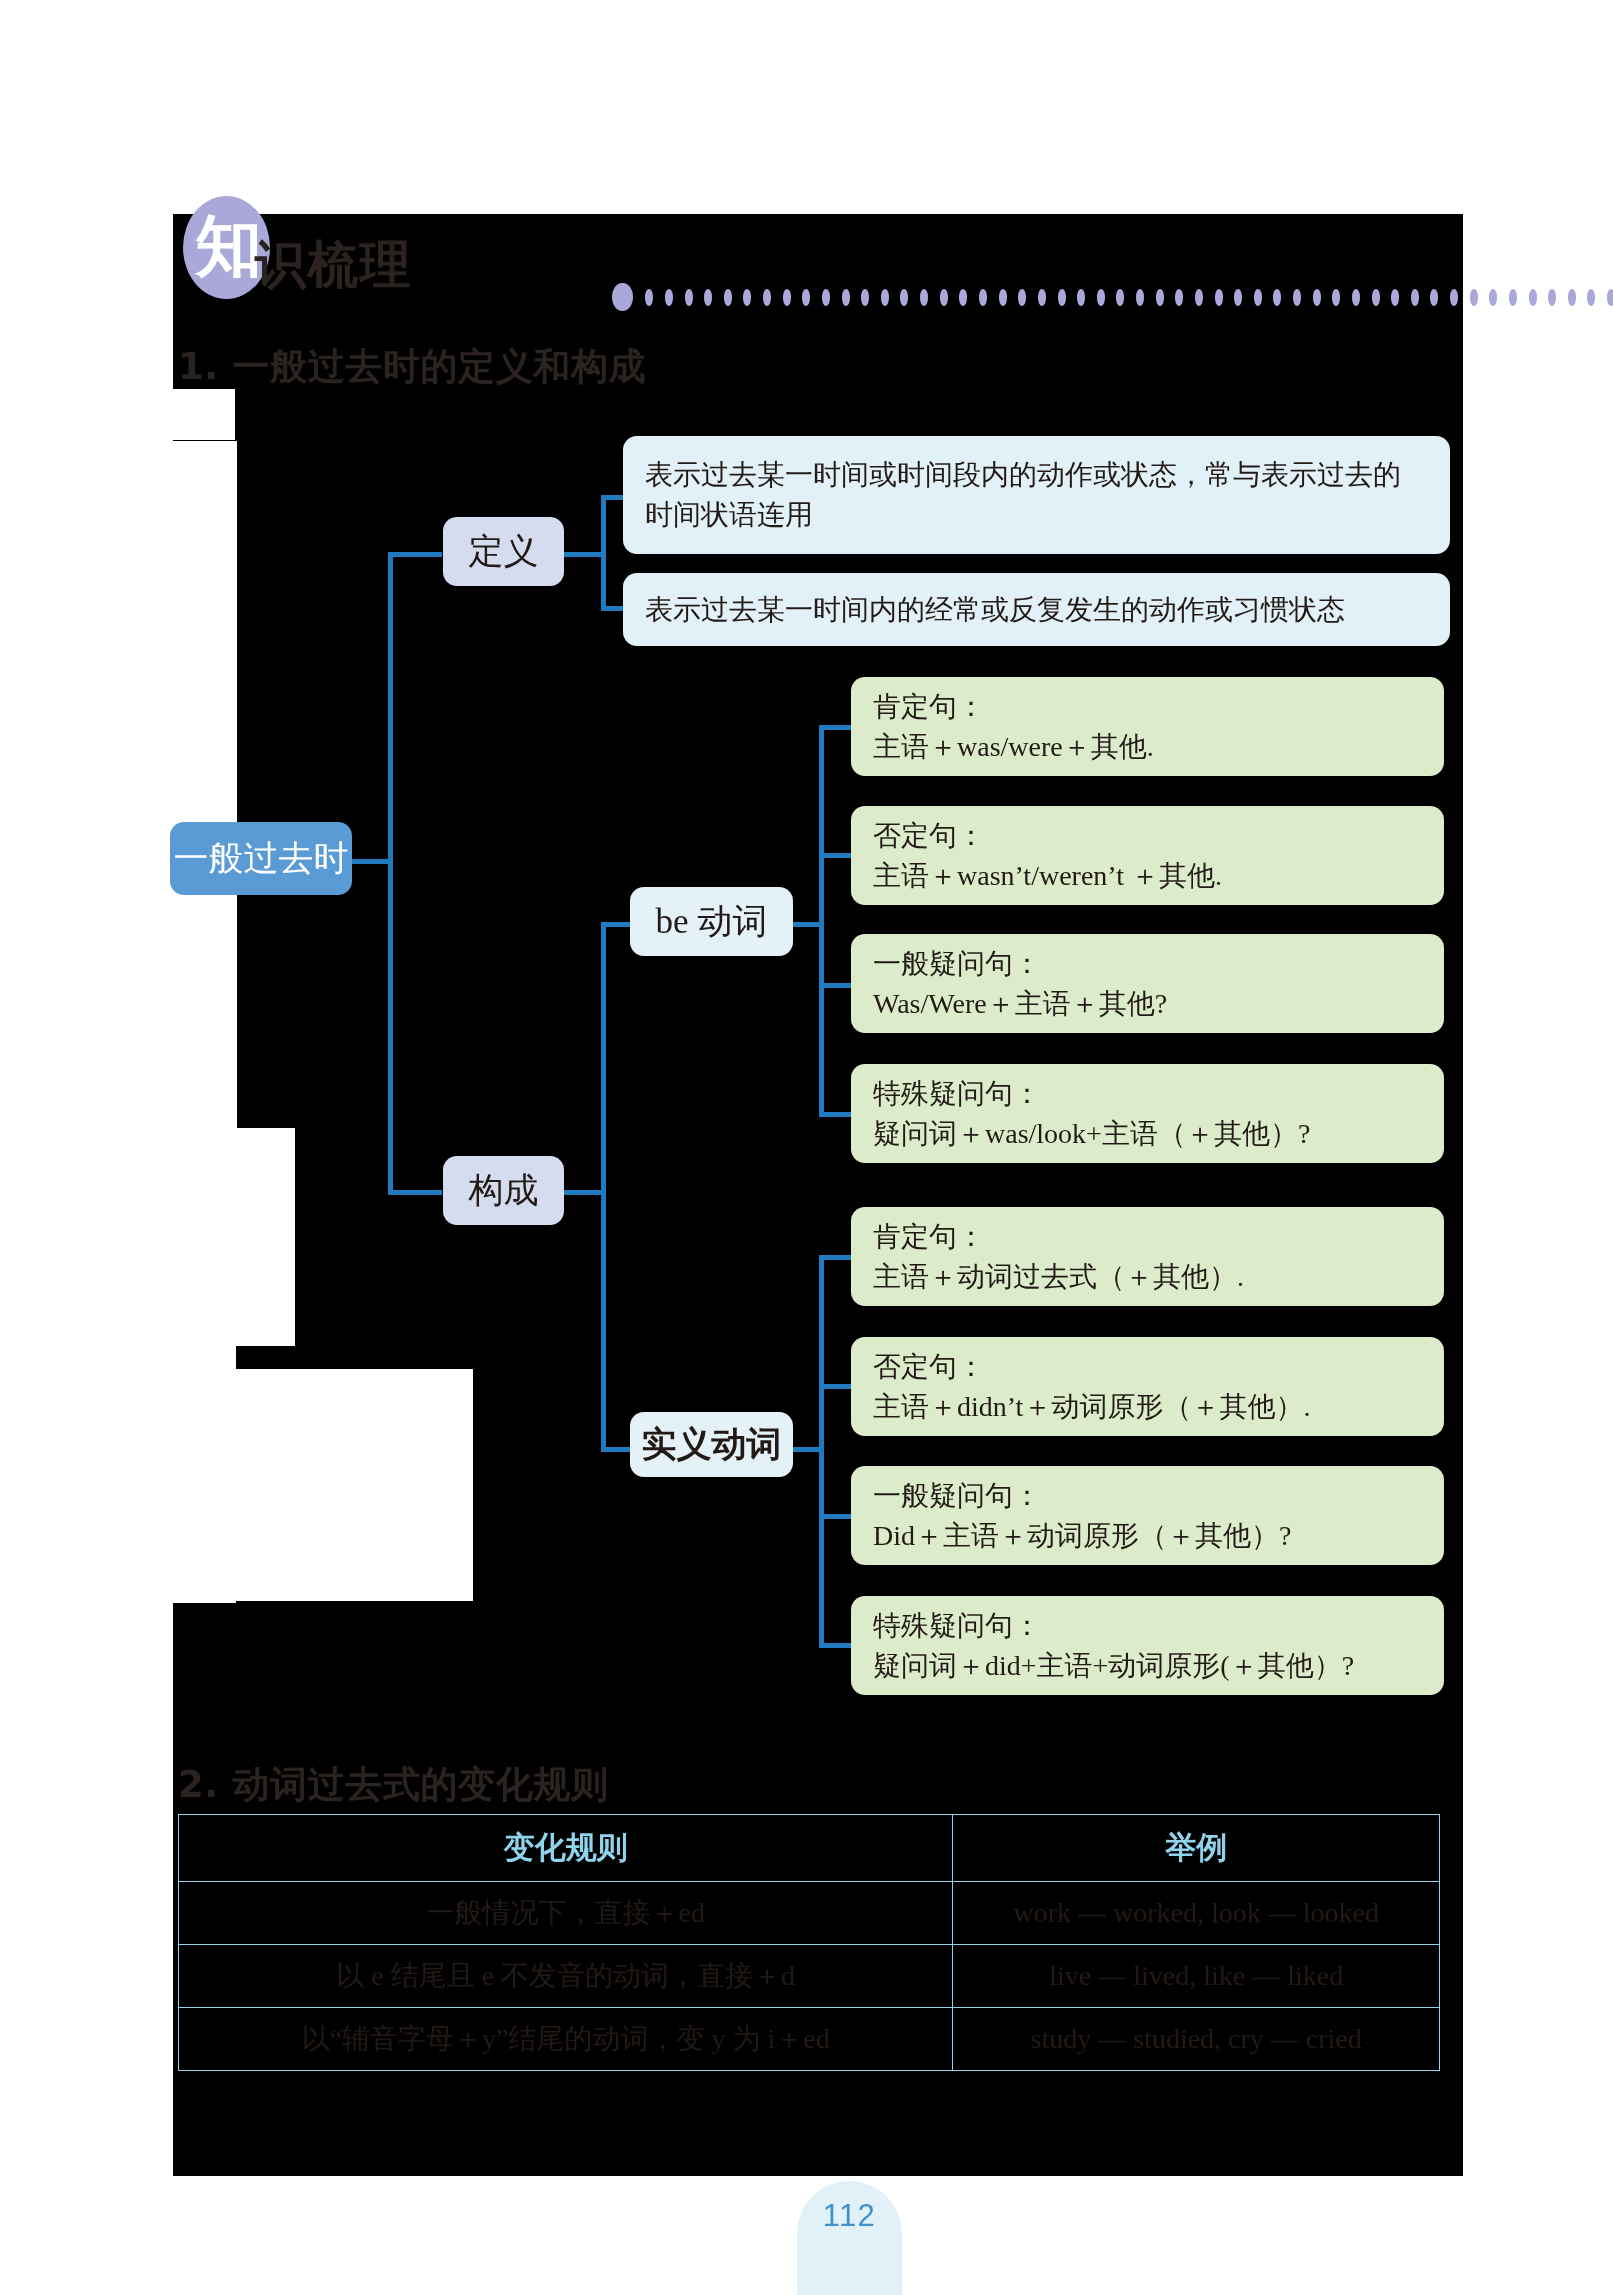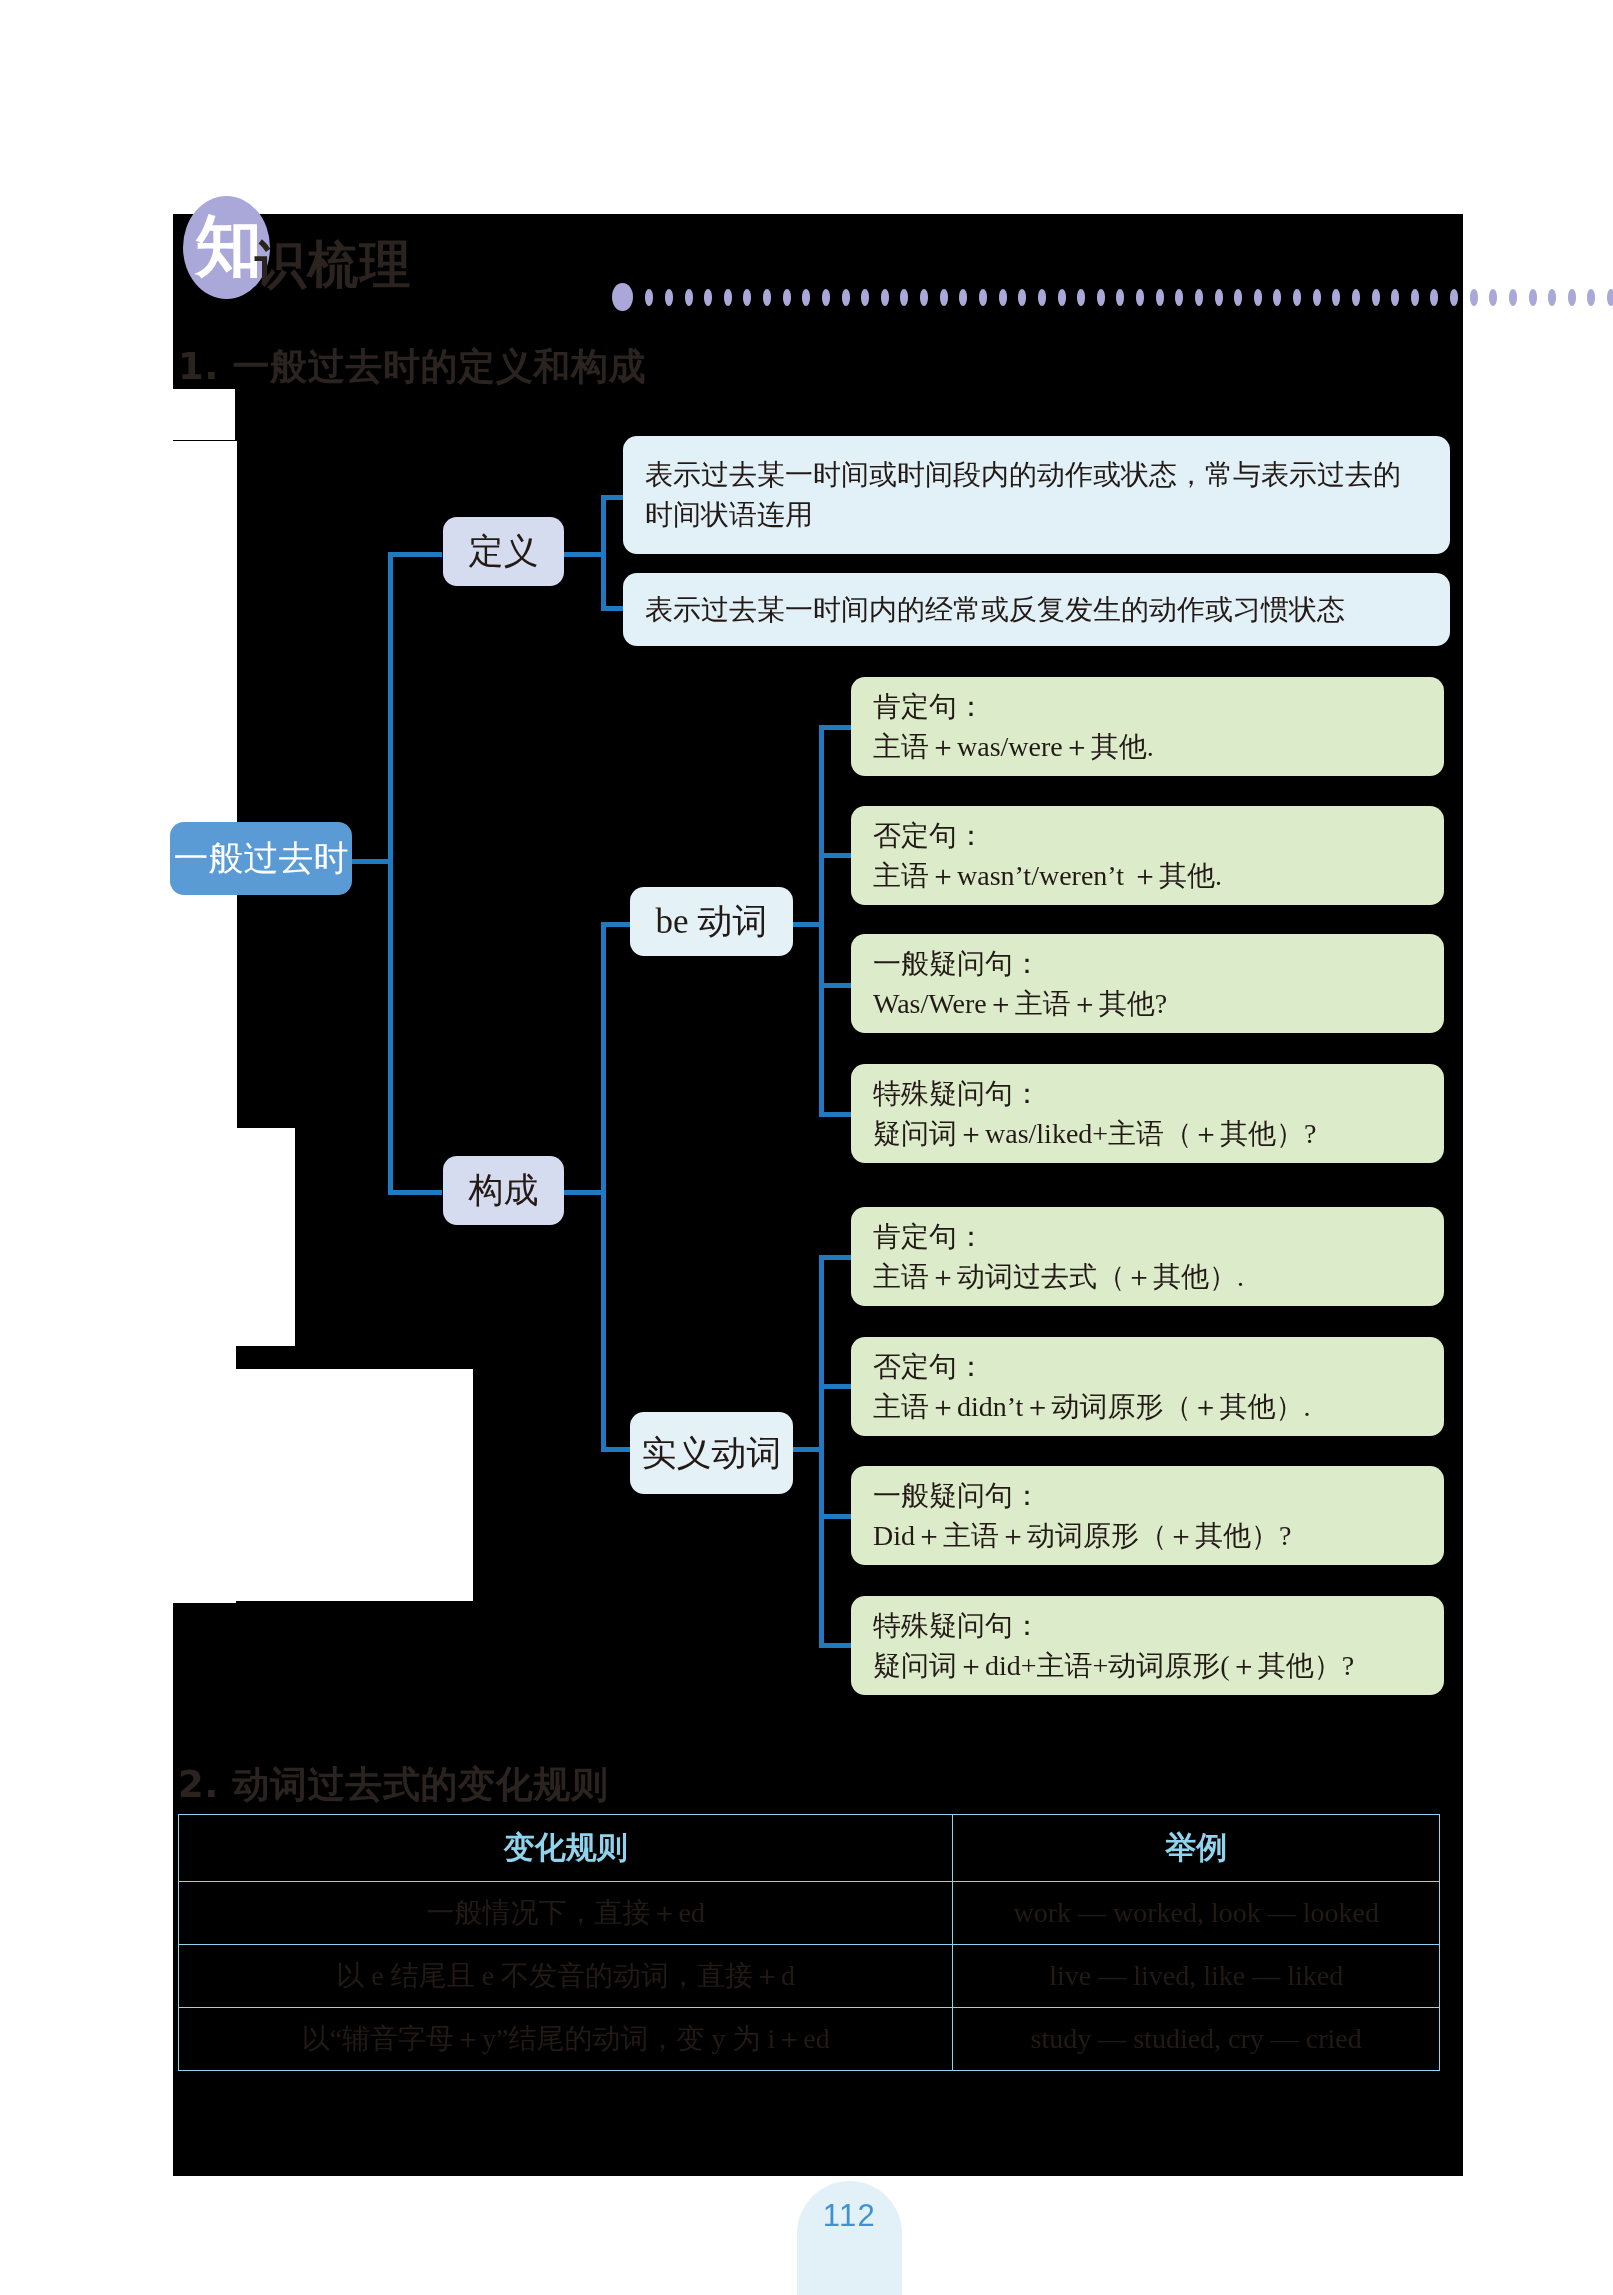--- a/index.html
+++ b/index.html
@@ -207,21 +207,21 @@
     </div>
 
     <div class="node node-l1" style="left:443px; top:1156px; width:121px; height:69px;">
       <span>构成</span>
     </div>
 
     <div class="node node-l2" style="left:630px; top:887px; width:163px; height:69px;">
       <span>be 动词</span>
     </div>
 
-    <div class="node node-l2" style="left:630px; top:1412px; width:163px; height:82px;">
+    <div class="node node-l2" style="left:630px; top:1412px; width:163px; height:65px;font-weight:bold;">
       <span>实义动词</span>
     </div>
 
     <div class="leaf leaf-blue" style="left:623px; top:436px; width:827px; height:118px;">
       <span>表示过去某一时间或时间段内的动作或状态，常与表示过去的时间状语连用</span>
     </div>
     <div class="leaf leaf-blue" style="left:623px; top:573px; width:827px; height:73px;">
       <span>表示过去某一时间内的经常或反复发生的动作或习惯状态</span>
     </div>
 
@@ -232,21 +232,21 @@
     <div class="leaf leaf-green" style="left:851px; top:806px; width:593px; height:99px;">
       <span>否定句：</span>
       <span>主语＋wasn’t/weren’t ＋其他.</span>
     </div>
     <div class="leaf leaf-green" style="left:851px; top:934px; width:593px; height:99px;">
       <span>一般疑问句：</span>
       <span>Was/Were＋主语＋其他?</span>
     </div>
     <div class="leaf leaf-green" style="left:851px; top:1064px; width:593px; height:99px;">
       <span>特殊疑问句：</span>
-      <span>疑问词＋was/liked+主语（＋其他）?</span>
+      <span>疑问词＋was/look+主语（＋其他）?</span>
     </div>
 
     <div class="leaf leaf-green" style="left:851px; top:1207px; width:593px; height:99px;">
       <span>肯定句：</span>
       <span>主语＋动词过去式（＋其他）.</span>
     </div>
     <div class="leaf leaf-green" style="left:851px; top:1337px; width:593px; height:99px;">
       <span>否定句：</span>
       <span>主语＋didn’t＋动词原形（＋其他）.</span>
     </div>

